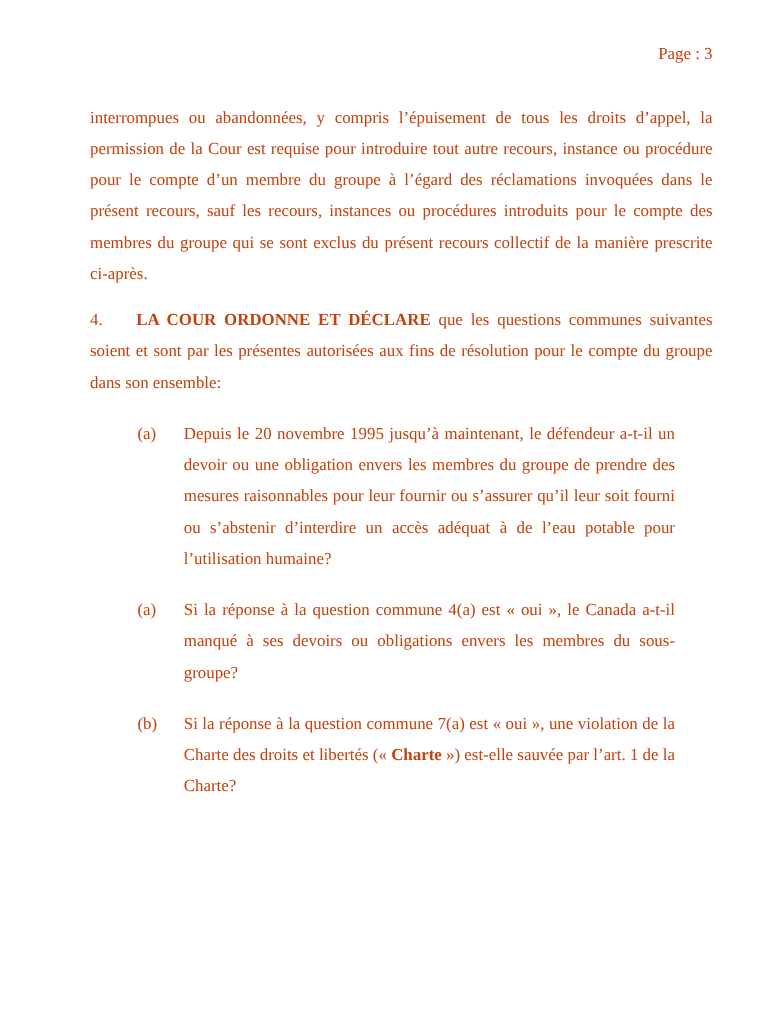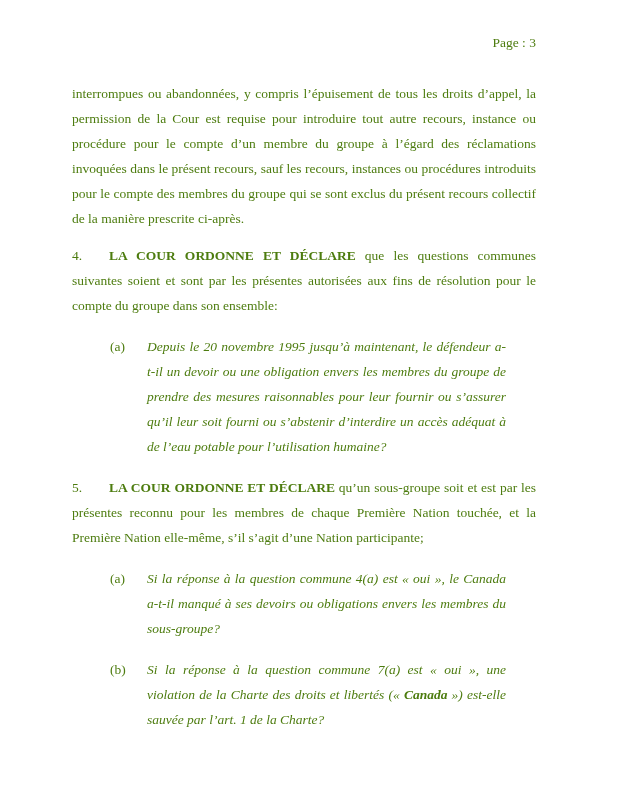--- a/index.html
+++ b/index.html
@@ -6,24 +6,24 @@
     margin: 0;
     padding: 0;
     background: #ffffff;
   }
   .page {
     position: relative;
     box-sizing: border-box;
     width: 624px;
     height: 808px;
     background: #ffffff;
-    padding: 30px 88px 0 72px;
+    padding: 30px 54px 0 72px;
     overflow: hidden;
     font-family: "Liberation Serif", "DejaVu Serif", serif;
-    color: #4d7c0f;
+    color: #c2410c;
     font-size: 13.5px;
     line-height: 25px;
   }
   .page-header {
     text-align: right;
     margin-bottom: 26px;
   }
   p.body-par {
     margin: 0 0 12px 0;
     text-align: justify;
@@ -46,21 +46,20 @@
   .subitem:last-child {
     margin-bottom: 14px;
   }
   .subitem .marker {
     flex: none;
     width: 37px;
     font-style: normal;
   }
   .subitem .sub-text {
     flex: 1;
-    font-style: italic;
     text-align: justify;
   }
   .subitem .sub-text b {
     font-weight: bold;
   }
 </style>
 </head>
 <body>
 
 <div class="page">
@@ -71,28 +70,25 @@
 
   <div class="numbered-par">
     <span class="par-num">4.</span><span class="par-lead">LA COUR ORDONNE ET DÉCLARE</span><span> que les questions communes suivantes soient et sont par les présentes autorisées aux fins de résolution pour le compte du groupe dans son ensemble:</span>
   </div>
 
   <div class="subitem">
     <span class="marker">(a)</span>
     <span class="sub-text"><span>Depuis le 20 novembre 1995 jusqu’à maintenant, le défendeur a-t-il un devoir ou une obligation envers les membres du groupe de prendre des mesures raisonnables pour leur fournir ou s’assurer qu’il leur soit fourni ou s’abstenir d’interdire un accès adéquat à de l’eau potable pour l’utilisation humaine?</span></span>
   </div>
 
-  <div class="numbered-par">
-    <span class="par-num">5.</span><span class="par-lead">LA COUR ORDONNE ET DÉCLARE</span><span> qu’un sous-groupe soit et est par les présentes reconnu pour les membres de chaque Première Nation touchée, et la Première Nation elle-même, s’il s’agit d’une Nation participante;</span>
-  </div>
 
 
   <div class="subitem">
     <span class="marker">(a)</span>
     <span class="sub-text"><span>Si la réponse à la question commune 4(a) est « oui », le Canada a-t-il manqué à ses devoirs ou obligations envers les membres du sous-groupe?</span></span>
   </div>
 
   <div class="subitem">
     <span class="marker">(b)</span>
-    <span class="sub-text"><span>Si la réponse à la question commune 7(a) est « oui », une violation de la Charte des droits et libertés (« </span><b>Canada</b><span> ») est-elle sauvée par l’art. 1 de la Charte?</span></span>
+    <span class="sub-text"><span>Si la réponse à la question commune 7(a) est « oui », une violation de la Charte des droits et libertés (« </span><b>Charte</b><span> ») est-elle sauvée par l’art. 1 de la Charte?</span></span>
   </div>
 
 </div>
 
 </body></html>

